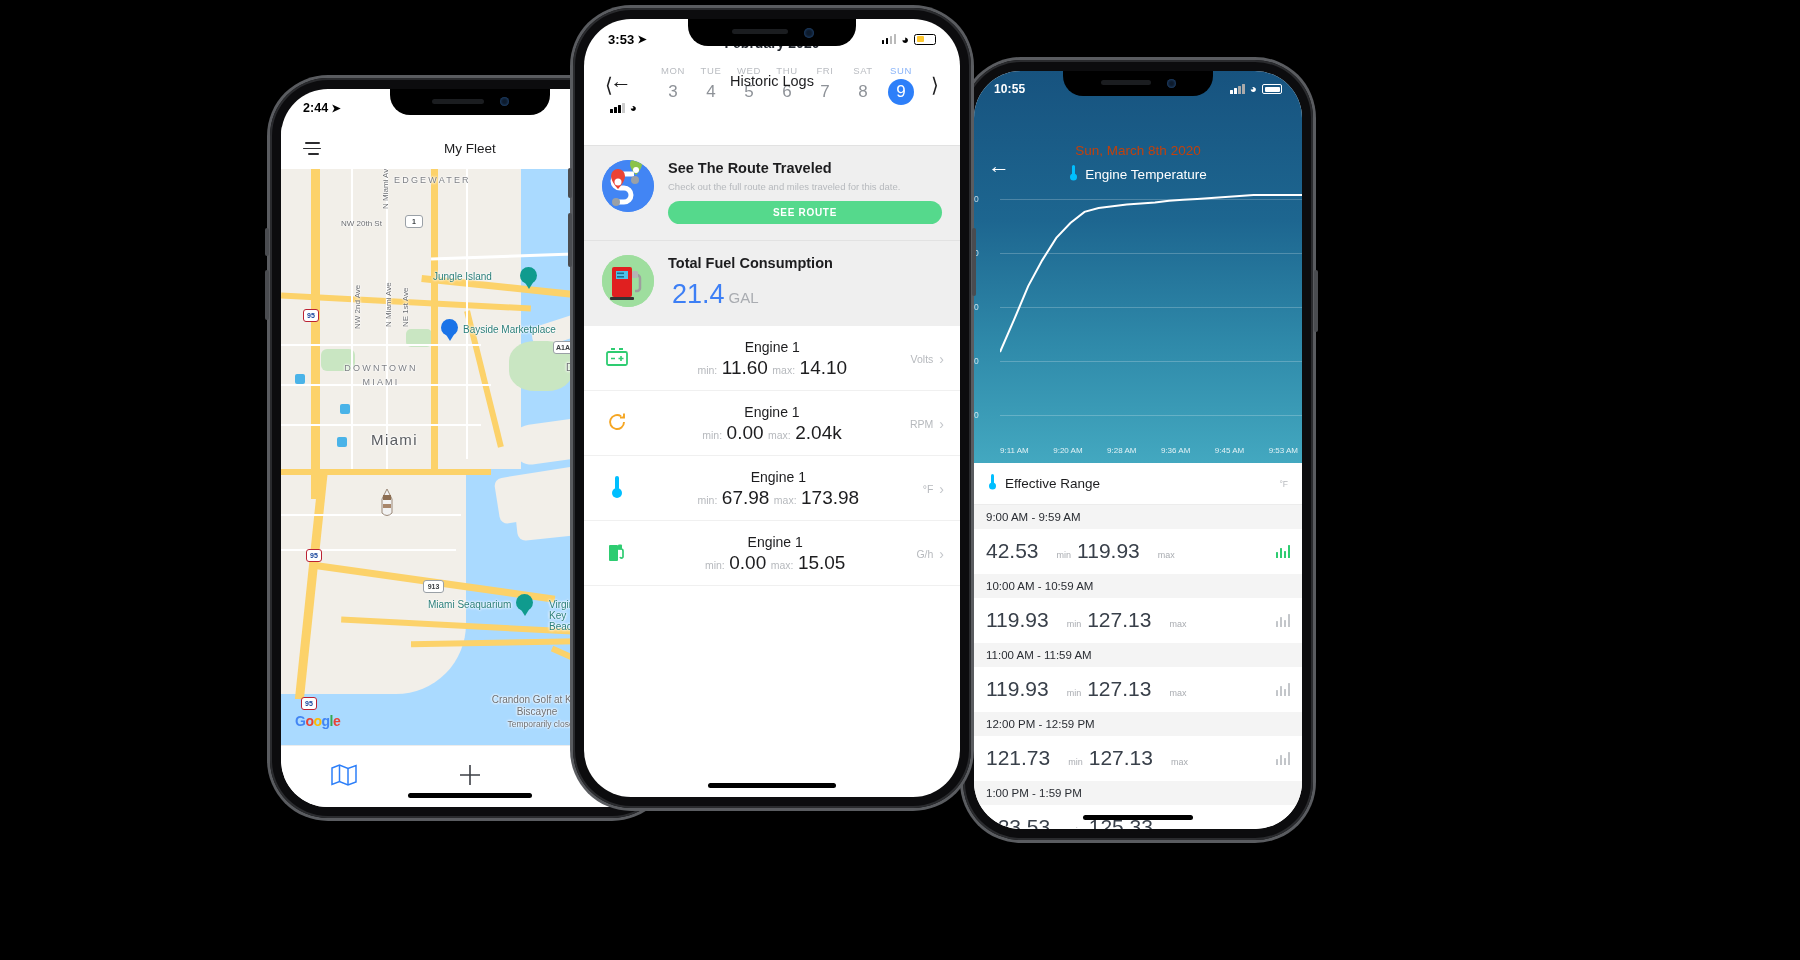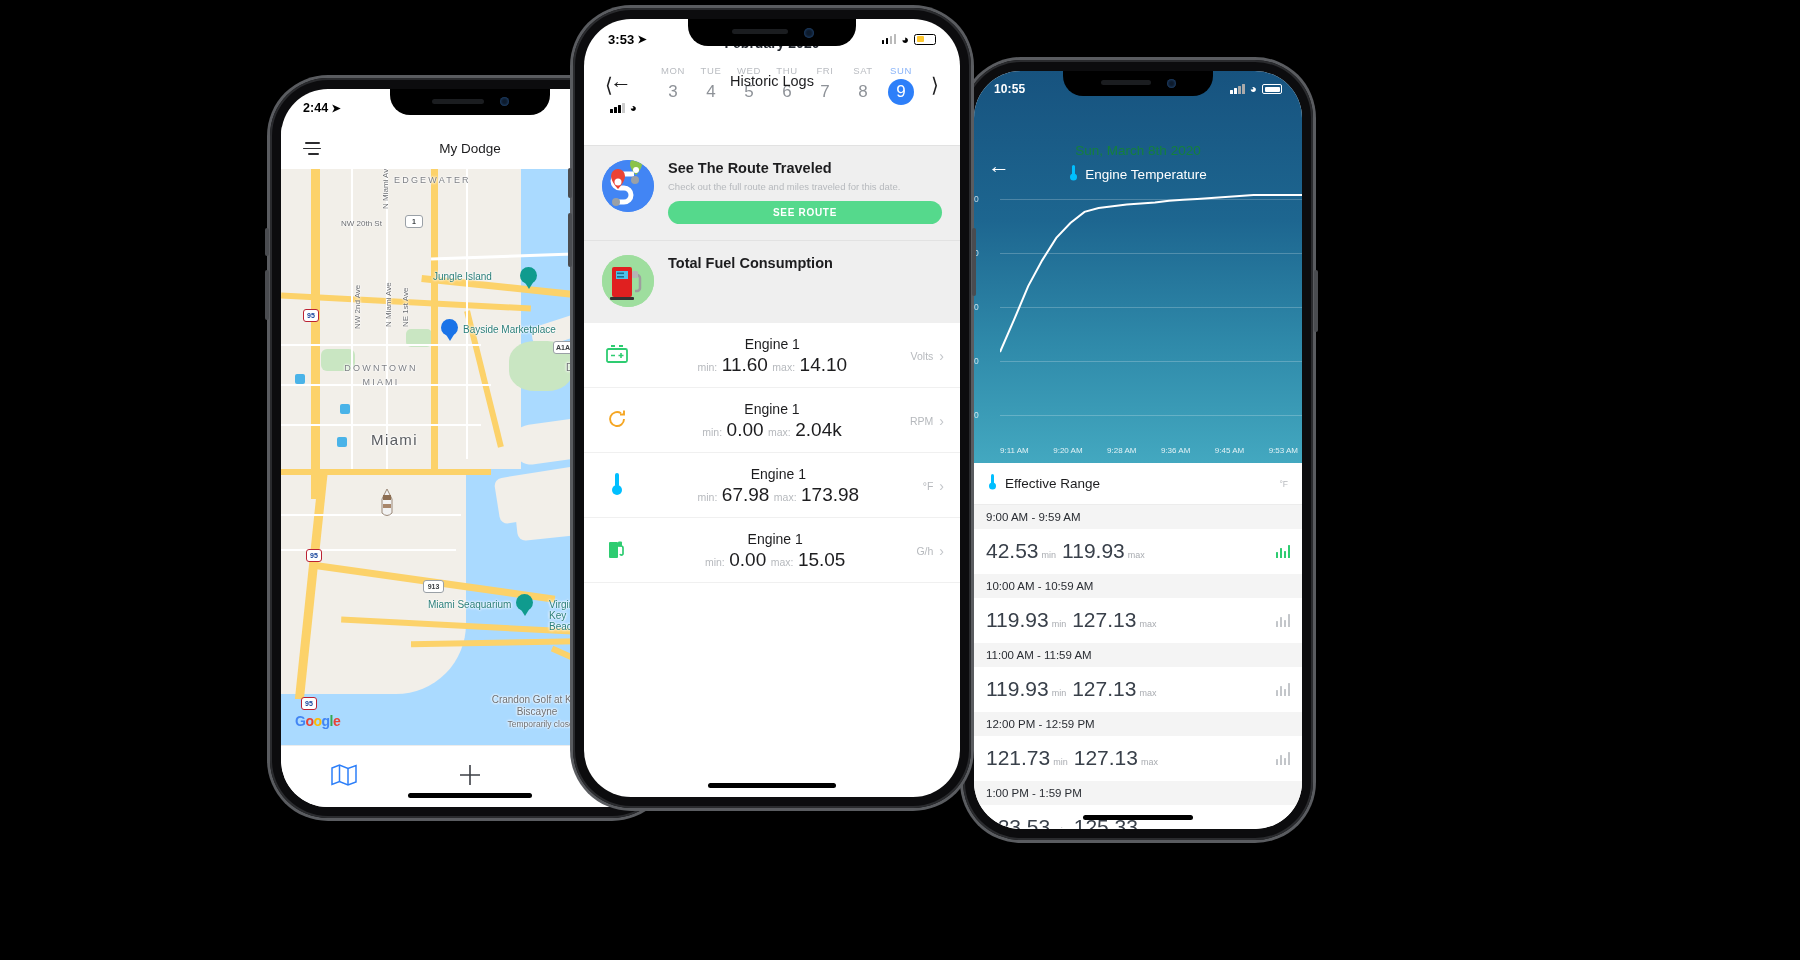--- a/index.html
+++ b/index.html
@@ -117,40 +117,40 @@
   .mrow .v { font-size:19px; color:#1d1d1f; }
   .mrow .unit { font-size:10.5px; color:#b6b9bd; margin-right:6px; }
   .mrow .arr { color:#c3c6ca; font-size:14px; }
 
   
   #p-right { left:963px; top:60px; width:350px; height:780px; }
   .rt-screen { background:#fff; }
   .chartarea { position:absolute; top:0; left:0; right:0; height:392px;
                background:linear-gradient(180deg,#17537f 0%,#1d6690 38%,#2f8aaa 70%,#43a8c0 100%); }
   .rt-head { position:absolute; top:72px; left:0; right:0; text-align:center; z-index:5; }
-  .rt-date { font-size:13.5px; color:#15803d; }
+  .rt-date { font-size:13.5px; color:#c2410c; }
   .rt-metric { font-size:13.5px; color:#fff; margin-top:6px; display:flex;
                align-items:center; justify-content:center; gap:7px; }
   .gridline { position:absolute; left:26px; right:0; height:1px;
               background:rgba(255,255,255,.22); }
   .ytick { position:absolute; left:0; font-size:8.5px; color:rgba(255,255,255,.75);
            transform:translateY(-50%); }
   .xticks { position:absolute; left:26px; right:4px; bottom:8px; display:flex;
             justify-content:space-between; }
   .xticks span { font-size:8px; color:rgba(255,255,255,.85); }
   .rangehdr { position:absolute; top:392px; left:0; right:0; height:42px; background:#fff;
               display:flex; align-items:center; padding:0 14px; border-bottom:1px solid #ececec; }
   .rangehdr .t { flex:1; font-size:13.5px; color:#1d1d1f; margin-left:8px; }
   .rangehdr .u { font-size:8.5px; color:#b6b9bd; }
   .rlist { position:absolute; top:434px; left:0; right:0; bottom:0; overflow:hidden; }
   .rtime { background:#f4f4f4; padding:6px 12px; font-size:11.5px; color:#2a2d33; }
   .rvals { background:#fff; padding:10px 12px 11px 12px; display:flex; align-items:center; }
   .rvals .nums { flex:1; white-space:nowrap; }
   .rvals .n { font-size:21px; color:#39404a; }
-  .rvals .s { font-size:9px; color:#a9acb1; margin:0 6px 0 3px; }
+  .rvals .s { font-size:9px; color:#a9acb1; margin:0 6px 0 18px; }
   .barsicon { display:flex; align-items:flex-end; gap:1.5px; height:13px; }
   .barsicon i { width:2.5px; display:block; border-radius:.5px; background:#c3c6ca; }
   .barsicon.on i { background:#2ecc71; }
 </style>
 </head>
 <body>
 
 <div id="stage">
 
   <div class="phone" id="p-left">
@@ -179,21 +179,21 @@
             <span style="font-size:12px;">◕</span>
           </div>
         </div>
 
         <div class="nav-left">
           <div class="menu-icon">
             <span></span>
               <span></span>
               <span></span>
           </div>
-          <div class="nav-title">My Dodge</div>
+          <div class="nav-title">My Fleet</div>
         </div>
 
         <div class="mapwrap">
 
           <div class="land" style="left:-10px;top:0;width:250px;height:300px;"></div>
           <div class="land" style="left:-10px;top:290px;width:195px;height:235px;border-bottom-right-radius:70px;"></div>
           <div class="land" style="left:230px;top:250px;width:120px;height:40px;border-radius:20px;transform:rotate(-8deg);"></div>
           <div class="land" style="left:250px;top:150px;width:60px;height:22px;border-radius:12px;transform:rotate(-18deg);"></div>
           <div class="land" style="left:215px;top:295px;width:190px;height:46px;border-radius:8px;transform:rotate(-9deg);"></div>
           <div class="land" style="left:235px;top:330px;width:160px;height:34px;border-radius:8px;transform:rotate(-6deg);"></div>
@@ -547,20 +547,23 @@
               <rect x="13" y="15" width="14" height="10" fill="#4dc3e8" stroke="#e02020" stroke-width="2" rx="1"></rect>
               <rect x="15" y="17.5" width="7" height="1.6" fill="#1a6f8f"></rect>
               <rect x="15" y="21" width="7" height="1.6" fill="#1a6f8f"></rect>
               <path d="M30 20 h5 a3 3 0 0 1 3 3 v10 a3 3 0 0 1-3 3 h-2" stroke="#9e9e9e" stroke-width="2.5" fill="none"></path>
               <rect x="30" y="16" width="6" height="7" rx="1.5" fill="#b5b5b5"></rect>
               <rect x="8" y="42" width="24" height="3" fill="#333" rx="1"></rect>
             </svg>
           </div>
           <div class="txt">
             <h3>Total Fuel Consumption</h3>
+            <div class="fuelbig">
+              <span style="font-size:27px;color:#3d7ff5;">21.4</span><span>GAL</span>
+            </div>
           </div>
         </div>
 
         <div class="rowlist" id="metrics-container">
             <div class="mrow">
               <div class="ic"><svg width="22" height="18" viewBox="0 0 22 18" fill="none" stroke="#2ecc71" stroke-width="1.8">
                   <rect x="1" y="4" width="20" height="13" rx="1.5"></rect>
                   <path d="M5 1 h4 M13 1 h4"></path>
                   <path d="M5 10.5 h4 M15 8 v5 M12.5 10.5 h5" stroke-width="1.6"></path>
                 </svg></div>

